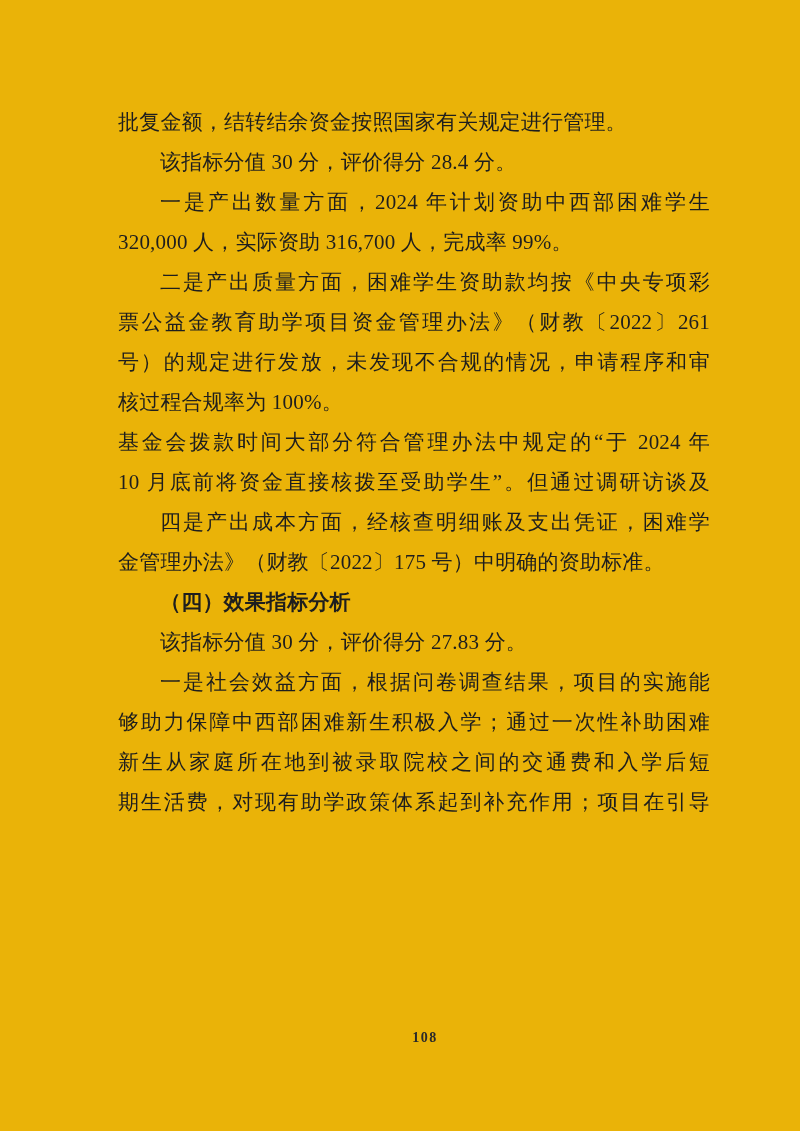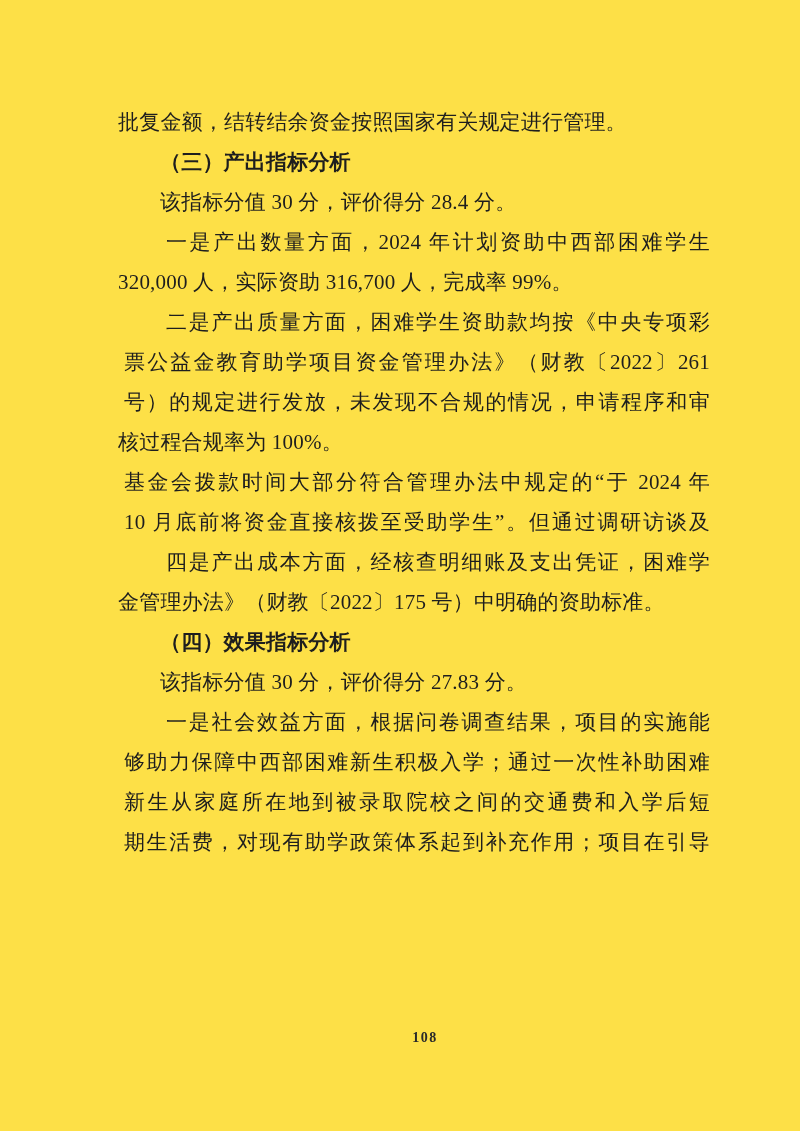--- a/index.html
+++ b/index.html
@@ -11,42 +11,41 @@
     width: 800px;
     height: 1131px;
     position: relative;
     font-family: "Liberation Serif", "DejaVu Serif", serif;
     color: #1e1e1e;
     overflow: hidden;
   }
   .page {
     position: absolute;
     inset: 0;
-    background: #fde047;
+    background: #eab308;
   }
   .textblock {
     position: absolute;
     left: 118px;
     top: 102px;
     width: 592px;
     font-size: 21px;
   }
   .line {
     line-height: 40px;
     height: 40px;
     overflow: hidden;
     letter-spacing: 0.2px;
   }
   .line.indent {
     text-indent: 2em;
   }
   .line.j {
     text-align: justify;
     text-align-last: justify;
-    margin-left: 6px;
   }
   .line.heading {
     font-weight: bold;
   }
   .pagenum {
     position: absolute;
     left: 0;
     top: 1030px;
     width: 800px;
     text-align: center;
@@ -56,21 +55,20 @@
     font-weight: bold;
     padding-left: 25px;
   }
 </style>
 </head>
 <body>
 
 <div class="page">
   <div class="textblock">
     <div class="line">批复金额，结转结余资金按照国家有关规定进行管理。</div>
-    <div class="line indent heading">（三）产出指标分析</div>
     <div class="line indent">该指标分值 30 分，评价得分 28.4 分。</div>
     <div class="line indent j">一是产出数量方面，2024 年计划资助中西部困难学生</div>
     <div class="line">320,000 人，实际资助 316,700 人，完成率 99%。</div>
     <div class="line indent j">二是产出质量方面，困难学生资助款均按《中央专项彩</div>
     <div class="line j">票公益金教育助学项目资金管理办法》（财教〔2022〕261</div>
     <div class="line j">号）的规定进行发放，未发现不合规的情况，申请程序和审</div>
     <div class="line">核过程合规率为 100%。</div>
     <div class="line j">基金会拨款时间大部分符合管理办法中规定的“于 2024 年</div>
     <div class="line j">10 月底前将资金直接核拨至受助学生”。但通过调研访谈及</div>
     <div class="line indent j">四是产出成本方面，经核查明细账及支出凭证，困难学</div>

